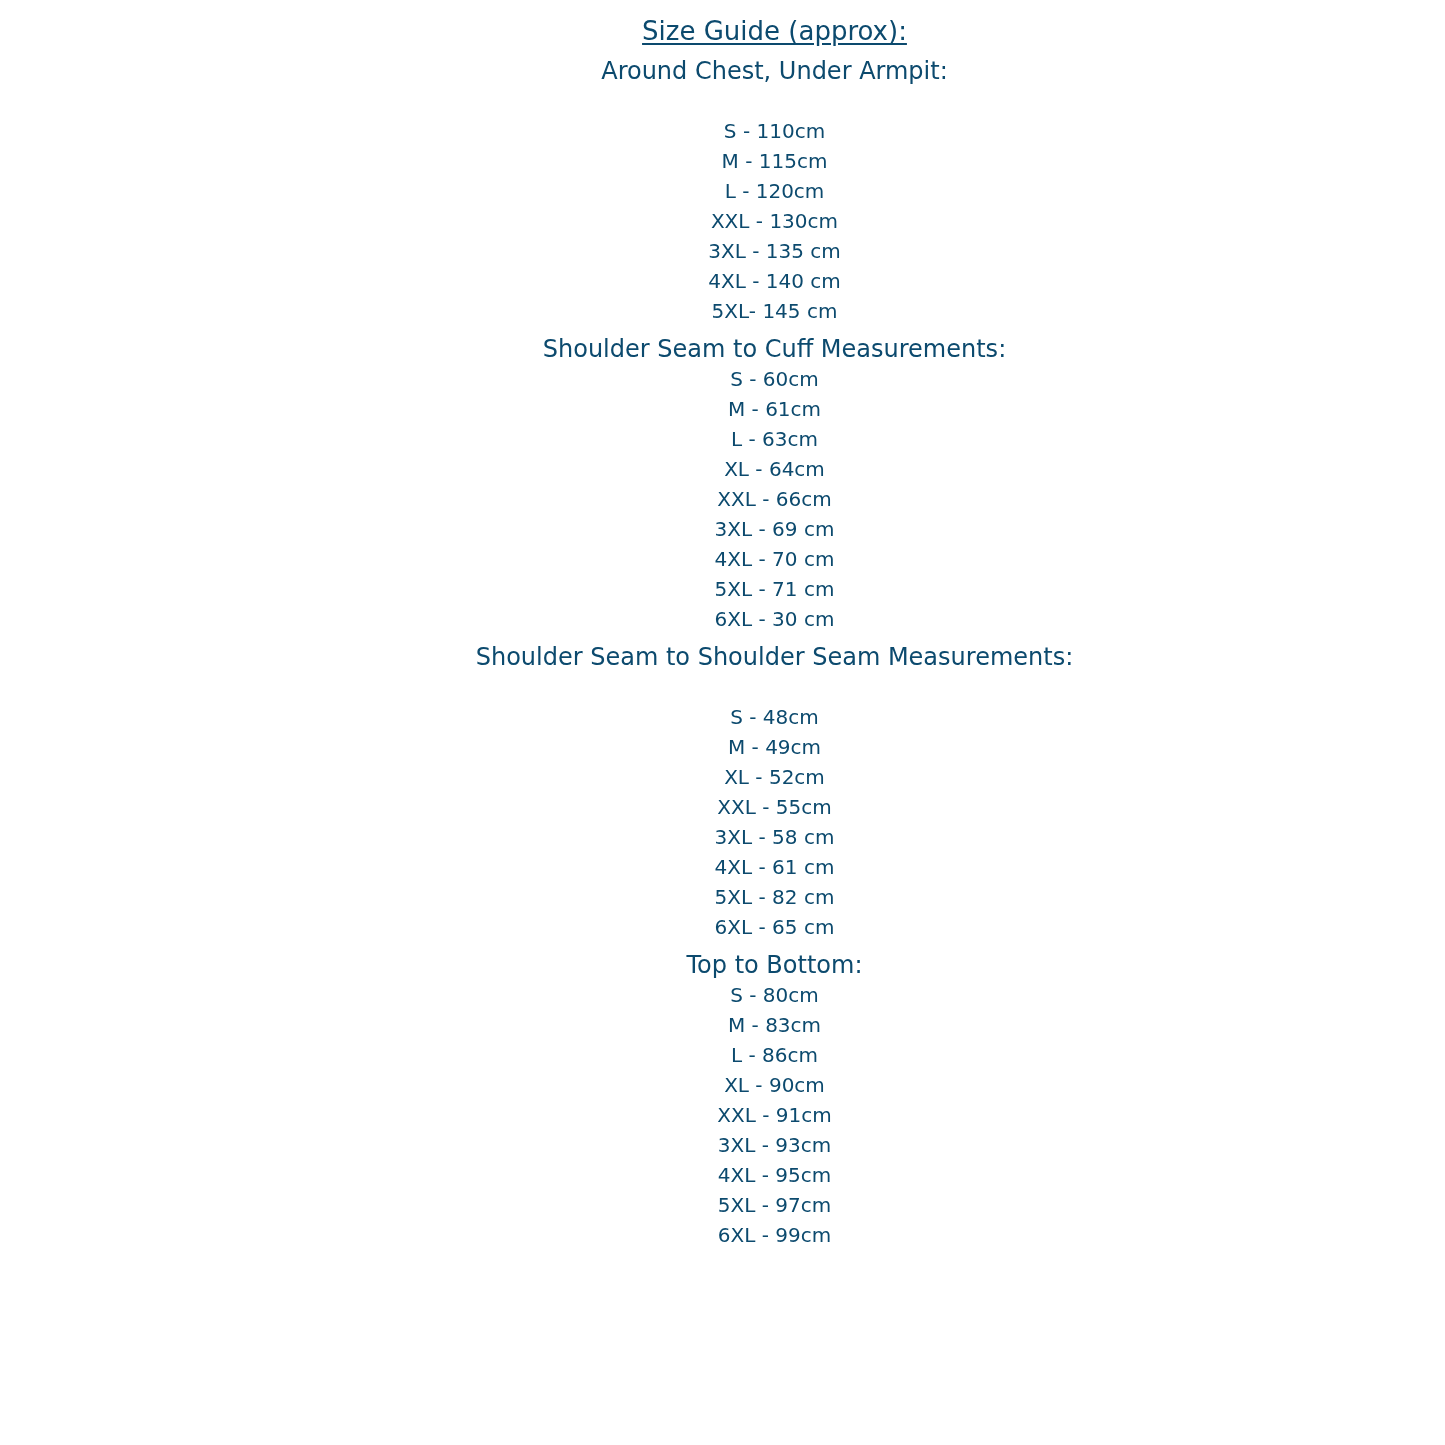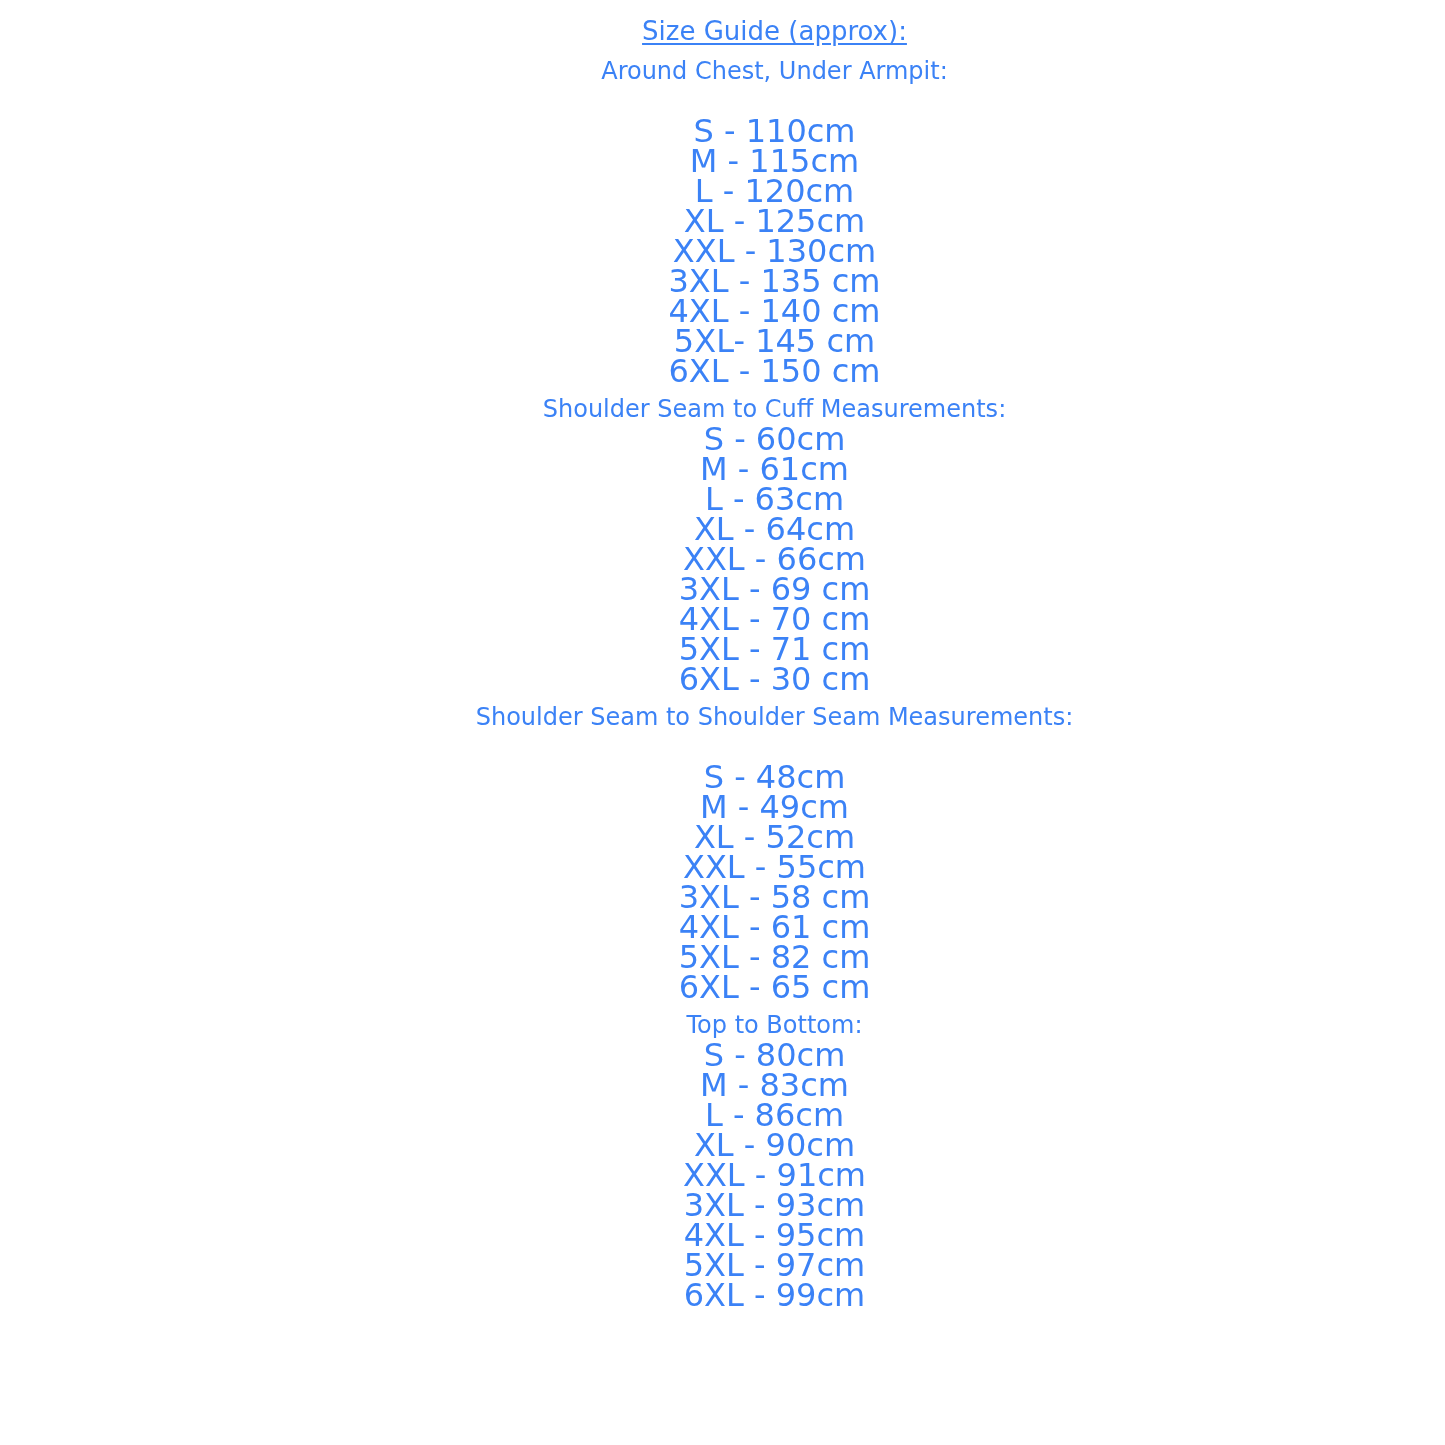--- a/index.html
+++ b/index.html
@@ -9,21 +9,21 @@
   }
   .page {
     width: 1445px;
     height: 1445px;
     box-sizing: border-box;
     background: #ffffff;
     padding-top: 14px;
     padding-left: 104px; 
     overflow: hidden;
     font-family: "DejaVu Sans", "Liberation Sans", sans-serif;
-    color: #3b82f6;
+    color: #0c4a6e;
   }
   .inner {
     width: 1341px;
     text-align: center;
   }
   .doc-title {
     font-size: 26px;
     font-weight: 400;
     line-height: 34px;
     margin: 0;
@@ -39,44 +39,42 @@
     line-height: 30px;
     margin: 0;
   }
   .size-section.gap-after-heading .size-list {
     margin-top: 30px; 
   }
   .size-list {
     list-style: none;
     margin: 0;
     padding: 0;
-    font-size: 32px;
+    font-size: 20px;
     line-height: 30px;
   }
 </style>
 </head>
 <body>
 
 <div class="page">
   <div class="inner">
 
     <h1 class="doc-title">Size Guide (approx):</h1>
 
     <section class="size-section gap-after-heading">
       <h2 class="section-heading">Around Chest, Under Armpit:</h2>
       <ul class="size-list">
           <li>S - 110cm</li>
           <li>M - 115cm</li>
           <li>L - 120cm</li>
-          <li>XL - 125cm</li>
           <li>XXL - 130cm</li>
           <li>3XL - 135 cm</li>
           <li>4XL - 140 cm</li>
           <li>5XL- 145 cm</li>
-          <li>6XL - 150 cm</li>
         </ul>
     </section>
 
     <section class="size-section">
       <h2 class="section-heading">Shoulder Seam to Cuff Measurements:</h2>
       <ul class="size-list">
           <li>S - 60cm</li>
           <li>M - 61cm</li>
           <li>L - 63cm</li>
           <li>XL - 64cm</li>

